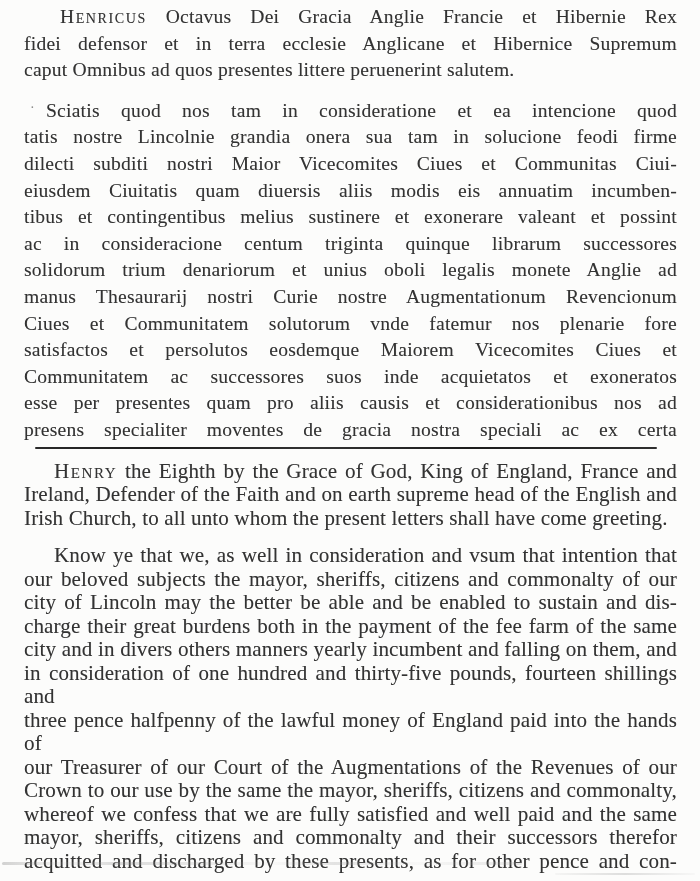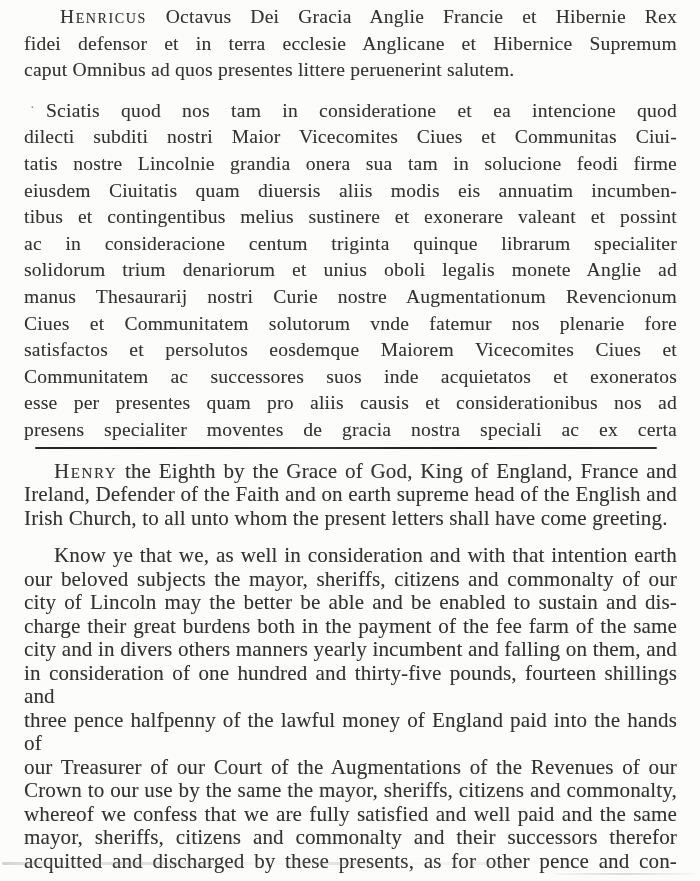--- a/index.html
+++ b/index.html
@@ -90,45 +90,45 @@
   <div class="content">
 
     <div class="section latin">
         <div class="para">
           <div class="line indent"><span class="leader">Henricus</span> Octavus Dei Gracia Anglie Francie et Hibernie Rex</div>
           <div class="line">fidei defensor et in terra ecclesie Anglicane et Hibernice Supremum</div>
           <div class="line natural">caput Omnibus ad quos presentes littere peruenerint salutem.</div>
         </div>
         <div class="para">
           <div class="line indent">Sciatis quod nos tam in consideratione et ea intencione quod</div>
+          <div class="line">tatis nostre Lincolnie grandia onera sua tam in solucione feodi firme</div>
           <div class="line">dilecti subditi nostri Maior Vicecomites Ciues et Communitas Ciui-</div>
-          <div class="line">tatis nostre Lincolnie grandia onera sua tam in solucione feodi firme</div>
           <div class="line">eiusdem Ciuitatis quam diuersis aliis modis eis annuatim incumben-</div>
           <div class="line">tibus et contingentibus melius sustinere et exonerare valeant et possint</div>
-          <div class="line">ac in consideracione centum triginta quinque librarum specialiter</div>
+          <div class="line">ac in consideracione centum triginta quinque librarum successores</div>
           <div class="line">solidorum trium denariorum et unius oboli legalis monete Anglie ad</div>
           <div class="line">manus Thesaurarij nostri Curie nostre Augmentationum Revencionum</div>
           <div class="line">Ciues et Communitatem solutorum vnde fatemur nos plenarie fore</div>
           <div class="line">satisfactos et persolutos eosdemque Maiorem Vicecomites Ciues et</div>
           <div class="line">Communitatem ac successores suos inde acquietatos et exoneratos</div>
           <div class="line">esse per presentes quam pro aliis causis et considerationibus nos ad</div>
           <div class="line">presens specialiter moventes de gracia nostra speciali ac ex certa</div>
         </div>
       </div>
 
     <div class="divider"></div>
 
     <div class="section english">
         <div class="para">
           <div class="line indent"><span class="leader">Henry</span> the Eighth by the Grace of God, King of England, France and</div>
           <div class="line">Ireland, Defender of the Faith and on earth supreme head of the English and</div>
           <div class="line natural">Irish Church, to all unto whom the present letters shall have come greeting.</div>
         </div>
         <div class="para">
-          <div class="line indent">Know ye that we, as well in consideration and with that intention earth</div>
+          <div class="line indent">Know ye that we, as well in consideration and vsum that intention that</div>
           <div class="line">our beloved subjects the mayor, sheriffs, citizens and commonalty of our</div>
           <div class="line">city of Lincoln may the better be able and be enabled to sustain and dis-</div>
           <div class="line">charge their great burdens both in the payment of the fee farm of the same</div>
           <div class="line">city and in divers others manners yearly incumbent and falling on them, and</div>
           <div class="line">in consideration of one hundred and thirty-five pounds, fourteen shillings and</div>
           <div class="line">three pence halfpenny of the lawful money of England paid into the hands of</div>
           <div class="line">our Treasurer of our Court of the Augmentations of the Revenues of our</div>
           <div class="line">Crown to our use by the same the mayor, sheriffs, citizens and commonalty,</div>
           <div class="line">whereof we confess that we are fully satisfied and well paid and the same</div>
           <div class="line">mayor, sheriffs, citizens and commonalty and their successors therefor</div>

